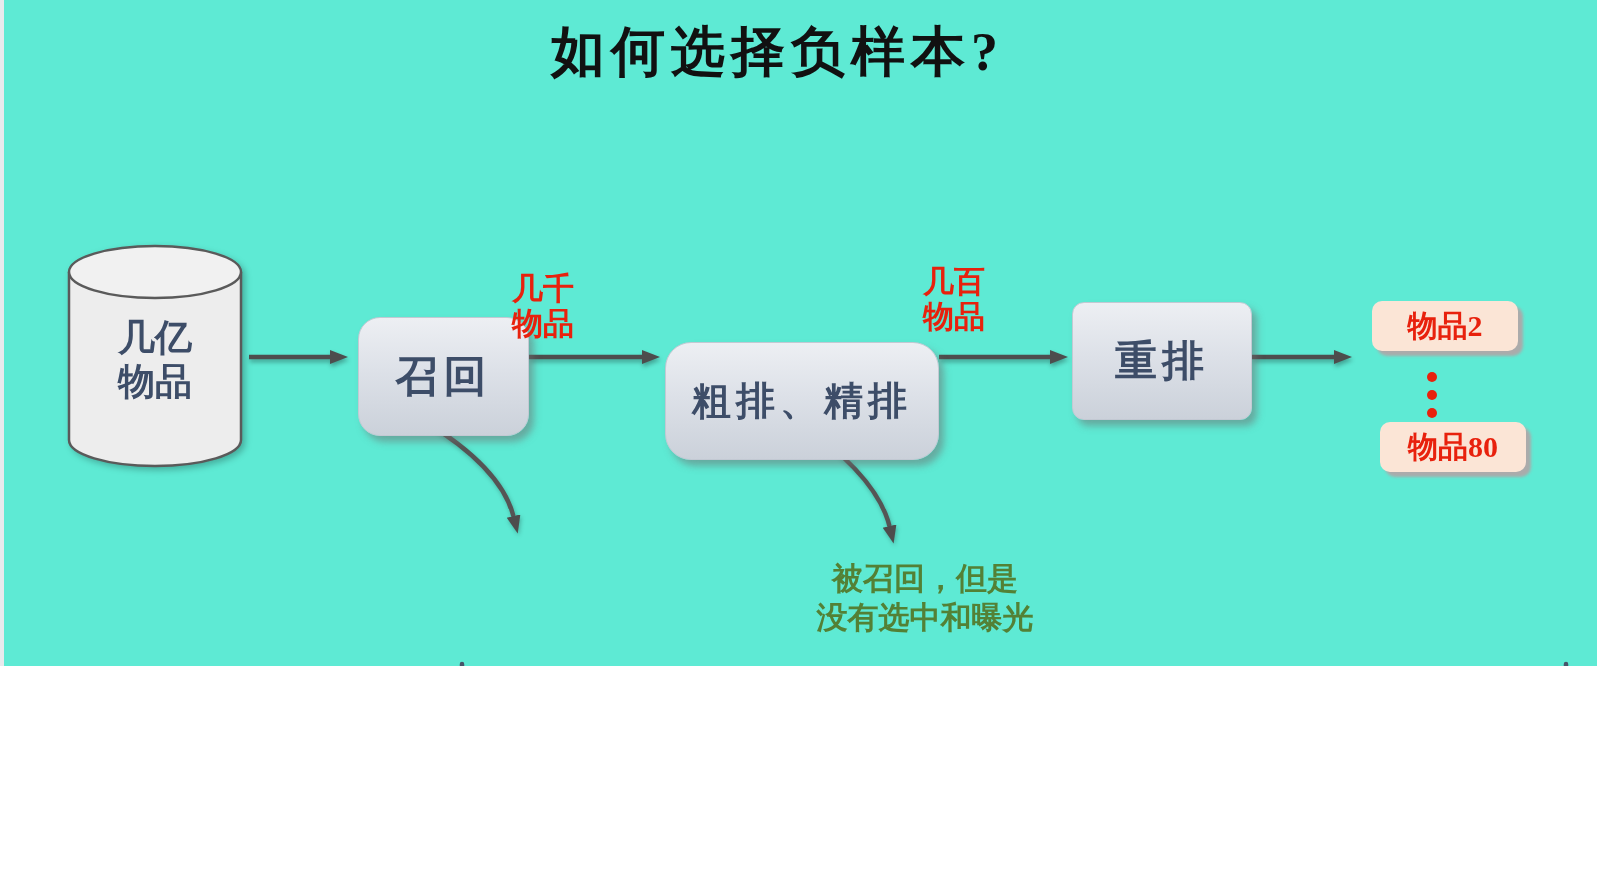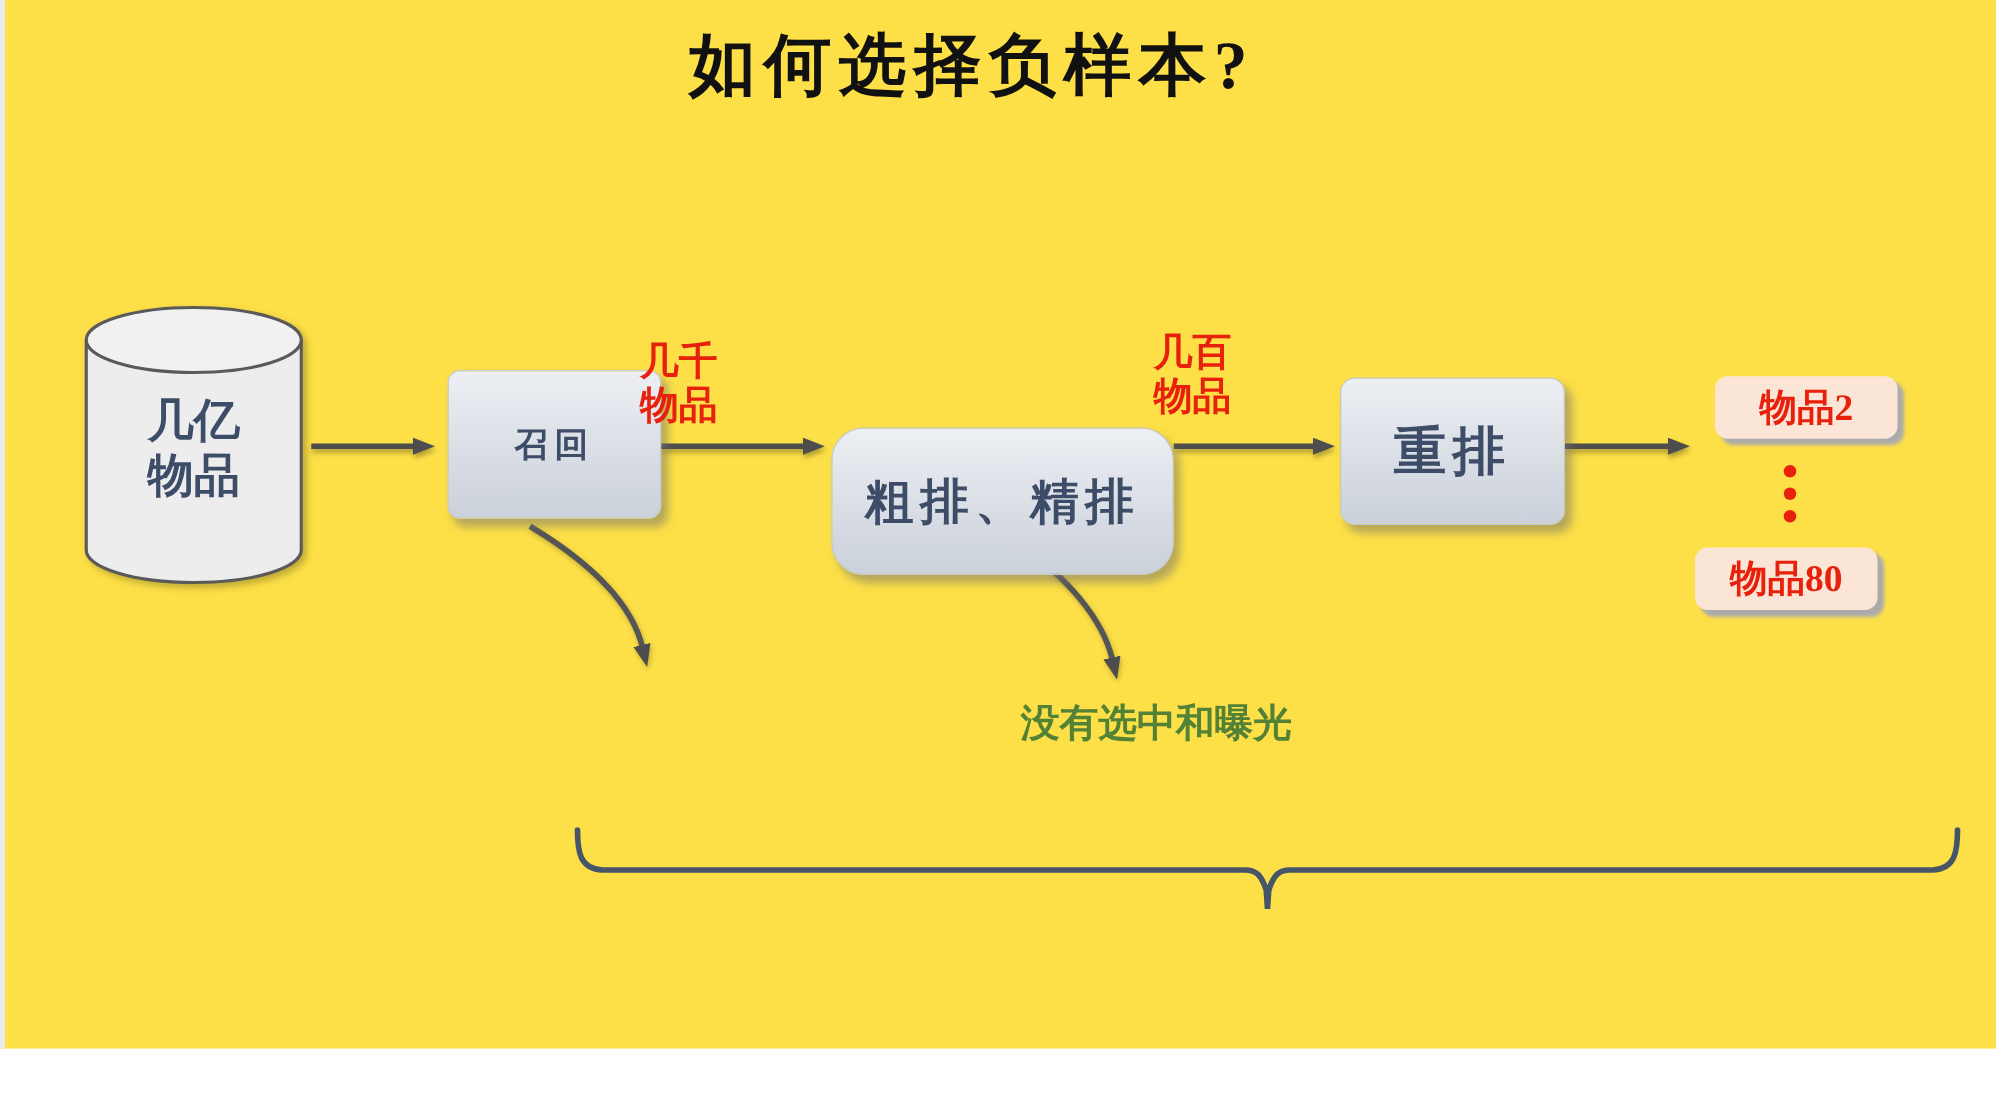--- a/index.html
+++ b/index.html
@@ -1,19 +1,19 @@
 <!DOCTYPE html>
 <html><head>
 <meta charset="utf-8">
 <style>
   html,body{margin:0;padding:0;background:#ffffff;}
   .canvas{
     position:relative;
-    width:1597px;height:839px;
-    background:#fde047;
+    width:1597px;height:666px;
+    background:#5eead4;
     overflow:hidden;
     font-family:"Liberation Serif","DejaVu Serif",serif;
   }
   .edge-strip{
     position:absolute;left:0;top:0;width:4px;height:893px;
     background:#e8eaed;
   }
   .title{
     position:absolute;left:0;top:16px;width:1555px;
     text-align:center;
@@ -97,21 +97,21 @@
     <path d="M462,664 C462,682 464,695 482,696 L996,696 C1005,696 1009,700 1013,712
              L1014,727 L1015,712 C1019,700 1023,696 1032,696 L1546,696
              C1564,695 1566,682 1566,664" fill="none" stroke="#475569" stroke-width="4.5" stroke-linecap="round"></path>
   </svg>
 
   <div class="cyl-label">
     <div>几亿</div>
     <div>物品</div>
   </div>
 
-  <div class="stage-box" style="left:358px;top:296px;width:169px;height:117px;border-radius:10px;font-size:27px;">
+  <div class="stage-box" style="left:358px;top:317px;width:169px;height:117px;border-radius:22px;font-size:43px;">
     <span>召回</span>
   </div>
   <div class="stage-box" style="left:665px;top:302px;width:272px;height:116px;border-radius:26px;font-size:39px;margin-top:40px;">
     <span>粗排、精排</span>
   </div>
   <div class="stage-box" style="left:1072px;top:302px;width:178px;height:116px;border-radius:12px;font-size:42px;">
     <span>重排</span>
   </div>
 
   <div class="flow-label" style="left:512px;top:271px;width:160px;">
@@ -124,22 +124,23 @@
   </div>
 
   <div class="item-box" style="top:301px;margin-left:16px;">
     <span>物品2</span>
   </div>
   <div>
     <span class="dot" style="left:1427px;top:372px;"></span>
     <span class="dot" style="left:1427px;top:390px;"></span>
     <span class="dot" style="left:1427px;top:408px;"></span>
   </div>
-  <div class="item-box" style="top:438px;">
+  <div class="item-box" style="top:422px;margin-left:24px;">
     <span>物品80</span>
   </div>
 
   <div class="green-note" style="left:745px;top:559px;width:360px;">
+    <div>被召回，但是</div>
     <div>没有选中和曝光</div>
   </div>
 
 
 </div>
 
 </body></html>

